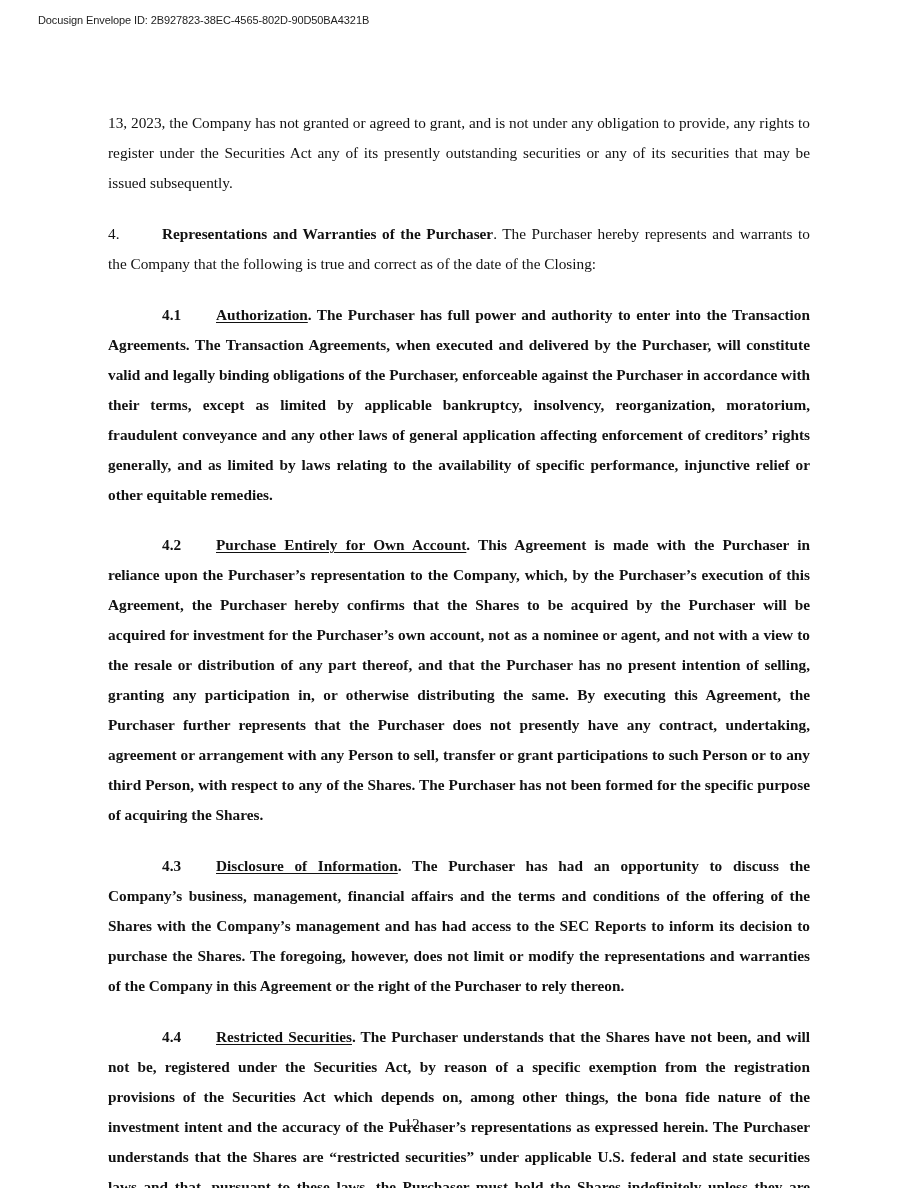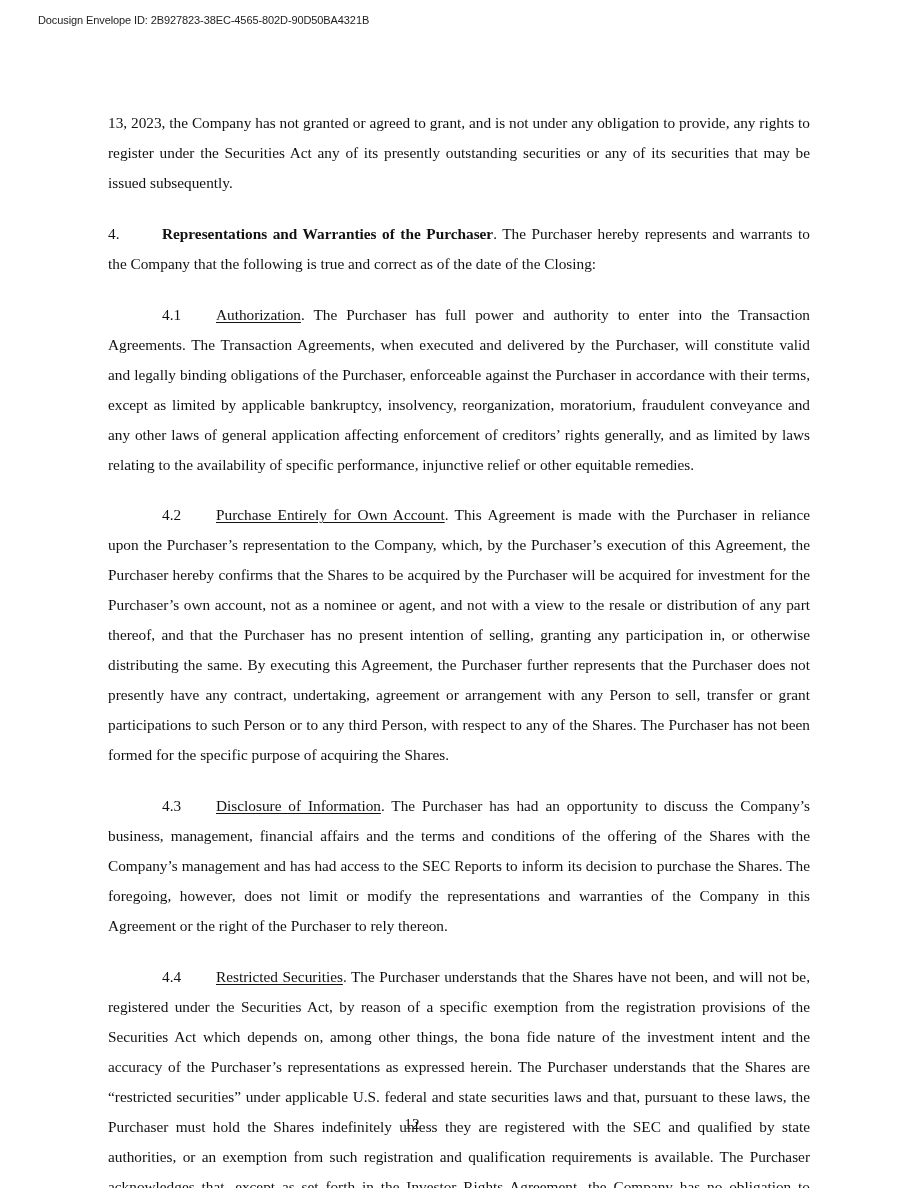--- a/index.html
+++ b/index.html
@@ -42,20 +42,21 @@
     .para.last {
       margin-bottom: 10px;
       text-align-last: justify;
     }
     .num {
       display: inline-block;
       width: 54px;
     }
     .subpara {
       text-indent: 54px;
+      font-weight: bold;
     }
     .subnum {
       display: inline-block;
       width: 54px;
       text-indent: 0;
     }
     .heading-bold {
       font-weight: bold;
       margin-top: 40px;
     }

